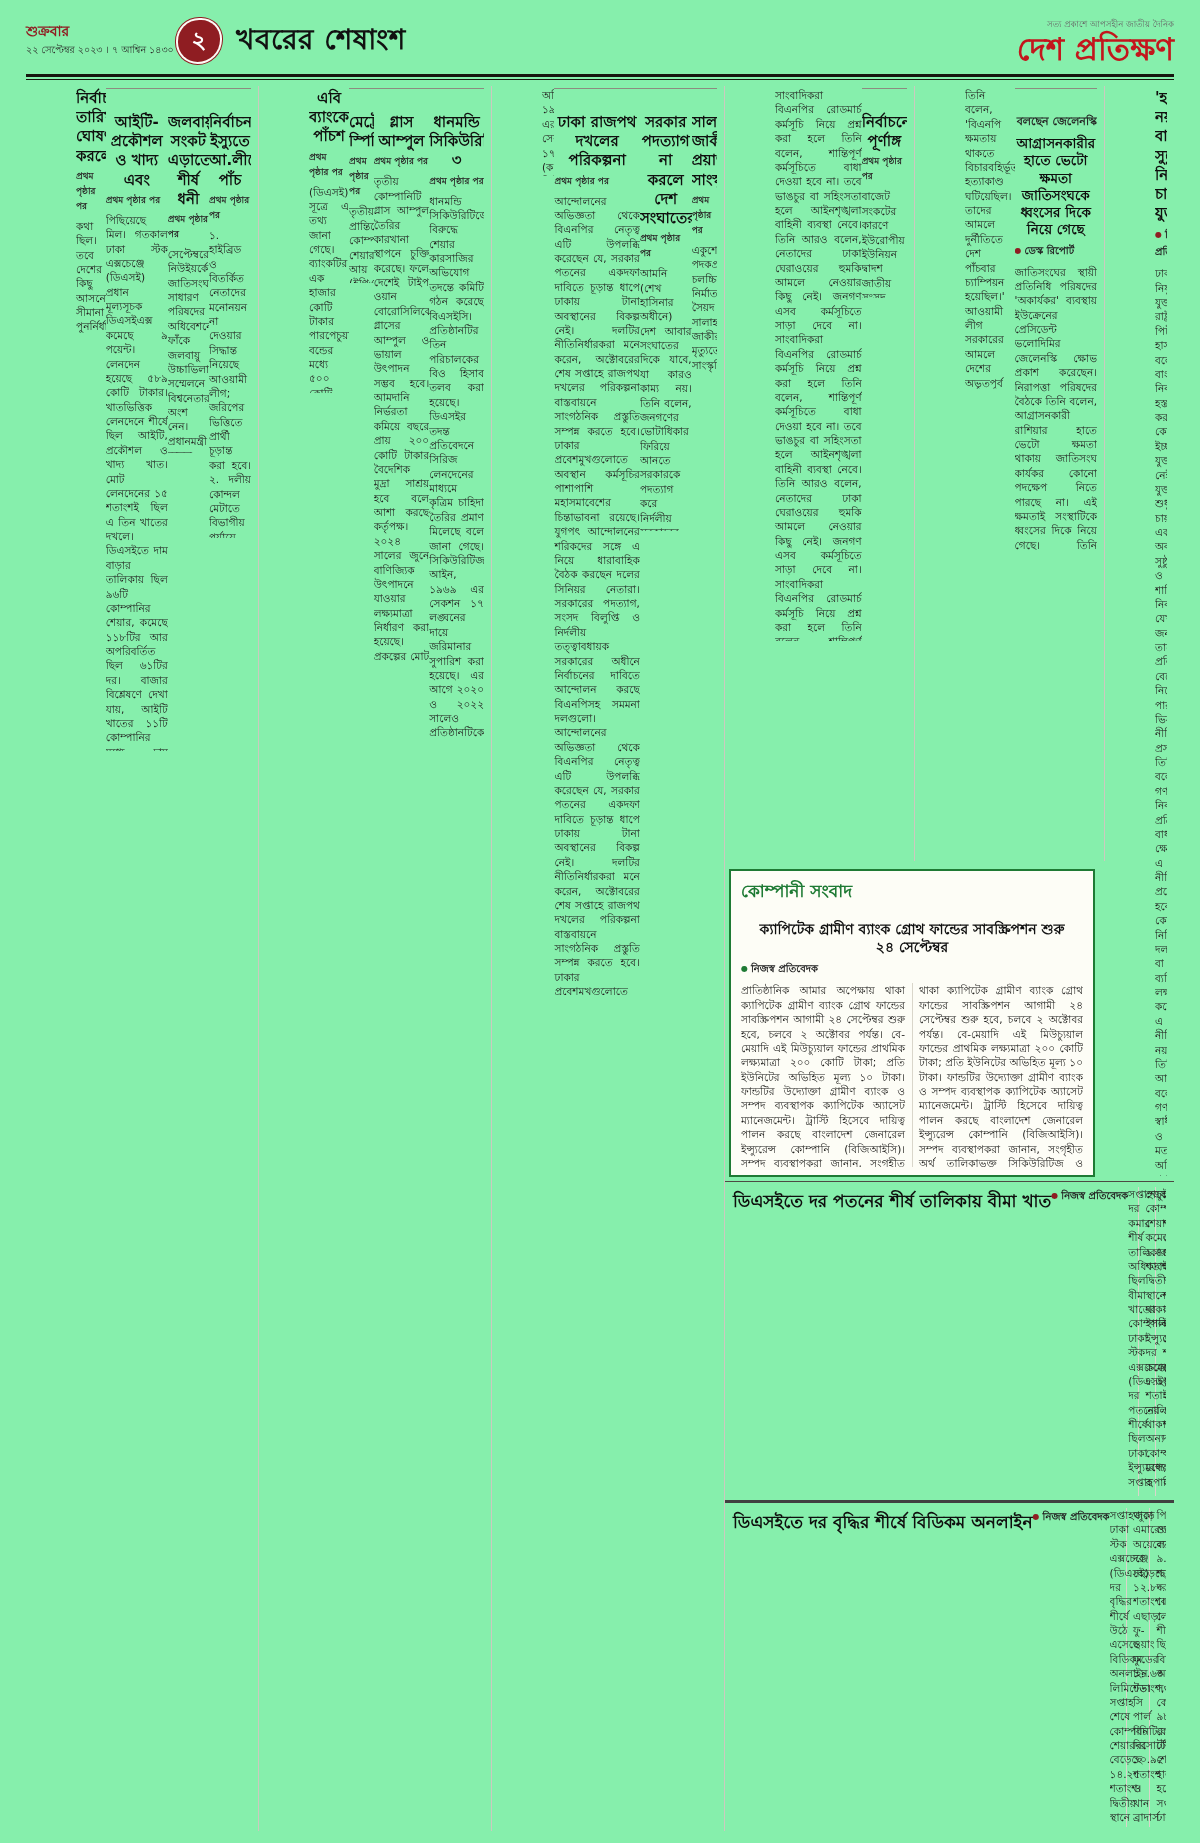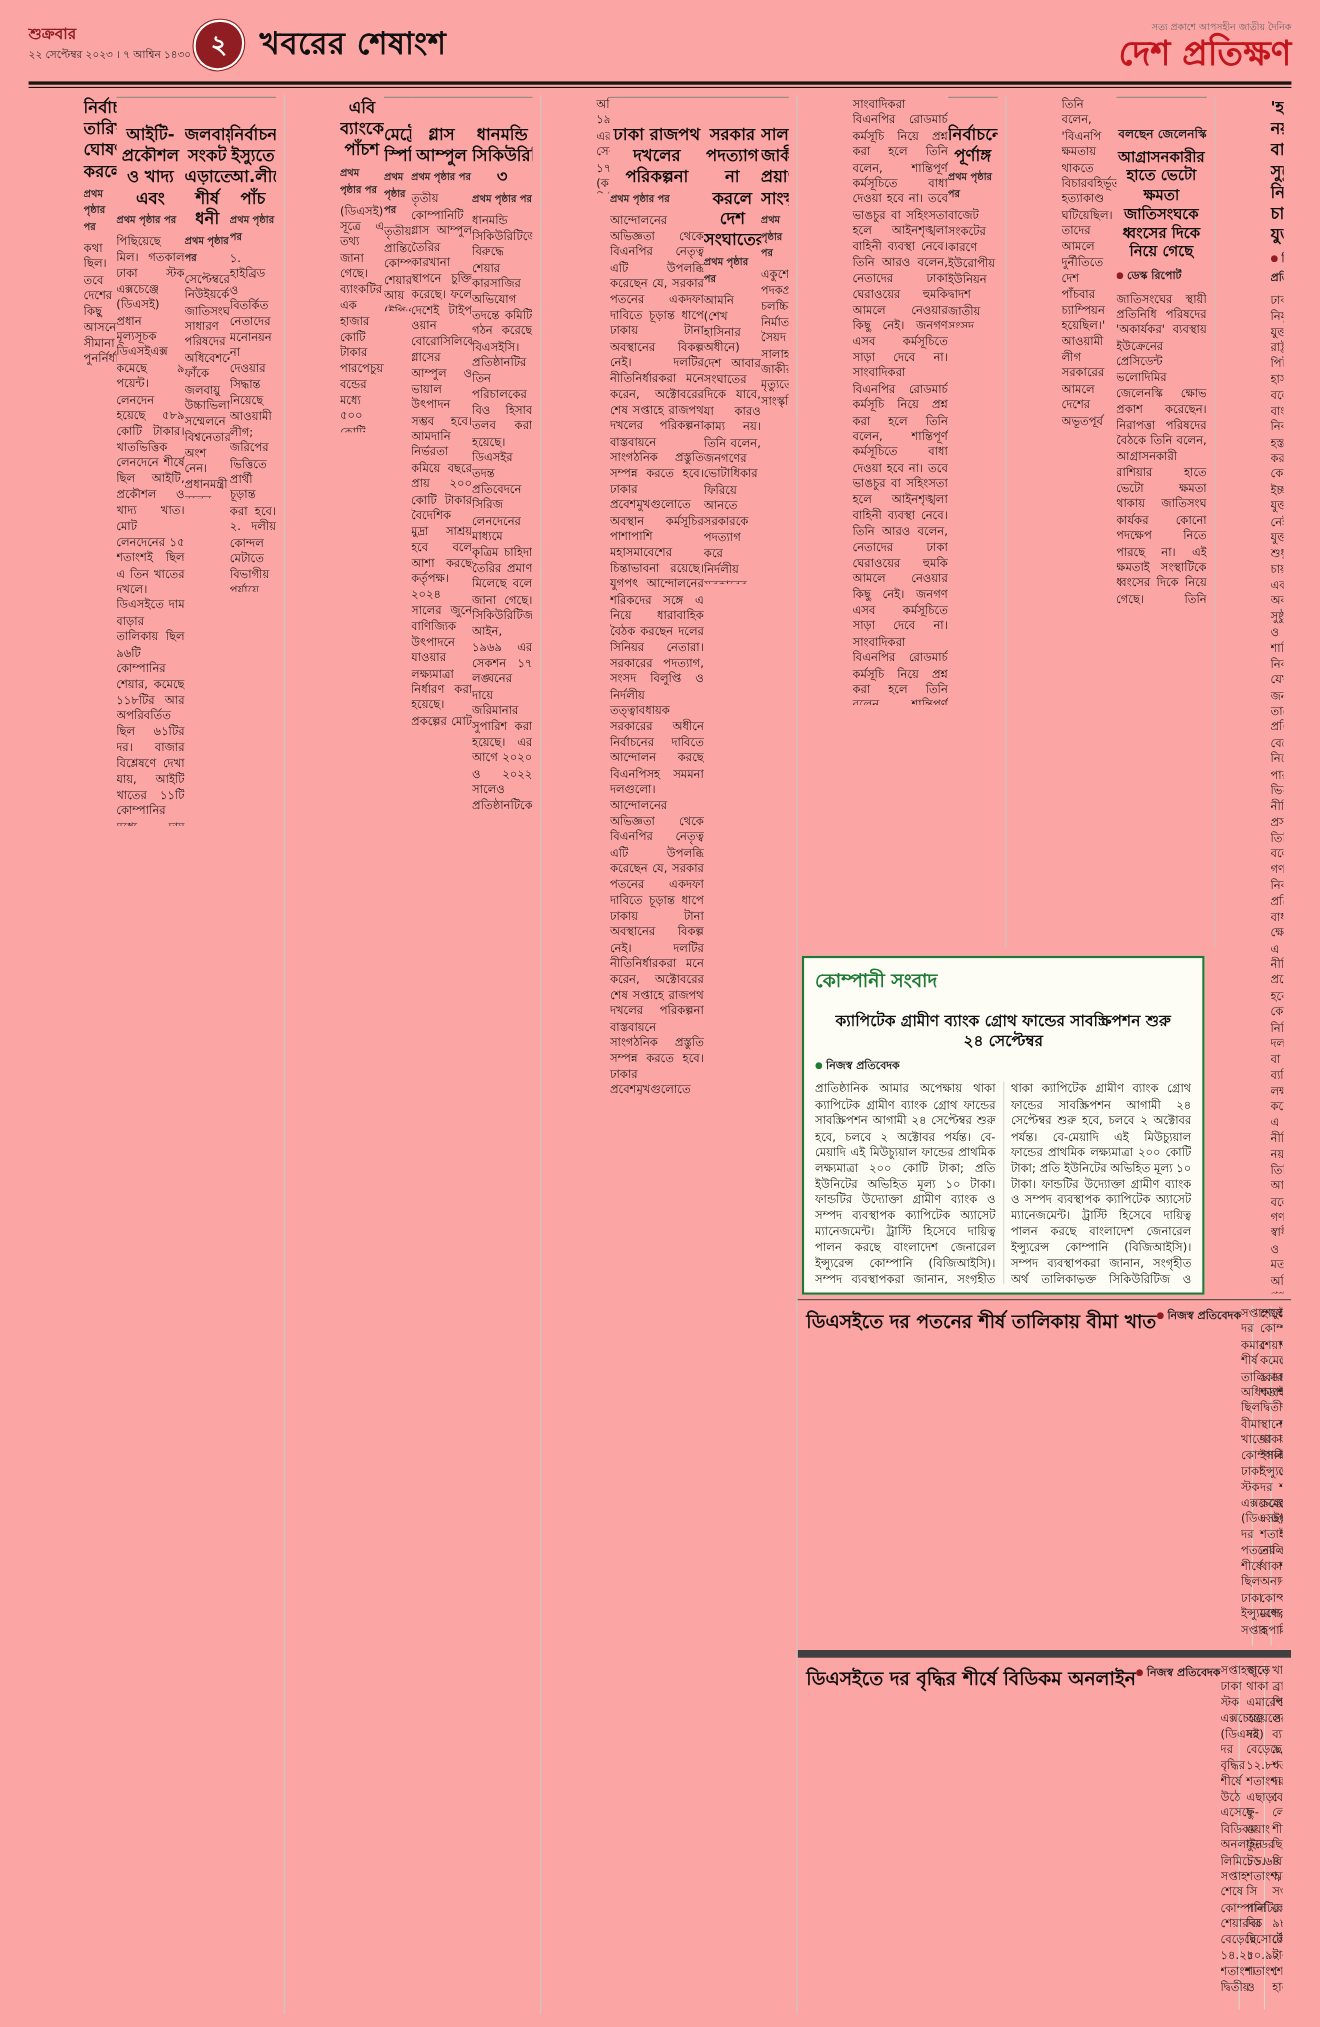--- a/index.html
+++ b/index.html
@@ -1,19 +1,19 @@
 <!DOCTYPE html>
 <html lang="bn"><head>
 <meta charset="utf-8">
 <title>দেশ প্রতিক্ষণ — খবরের শেষাংশ</title>
 <style>
   html,body{margin:0;padding:0;background:#e9e8e3;}
   .page{
     width:1200px;height:1843px;margin:0 auto;box-sizing:border-box;
-    background:#fca5a5;padding:14px 26px 12px;overflow:hidden;
+    background:#86efac;padding:14px 26px 12px;overflow:hidden;
     font-family:"DejaVu Sans","Liberation Sans",sans-serif;color:#1d1c1a;
   }
   
   .masthead-row{display:flex;align-items:center;height:54px;}
   .date-block{width:150px;}
   .day{color:#8f1d22;font-weight:bold;font-size:14px;line-height:1.1;}
   .date{font-size:9.5px;margin-top:3px;color:#2a2a28;}
   .page-badge{
     width:42px;height:42px;border-radius:52% 46% 55% 48%;
     background:#8f1d22;color:#fff;display:flex;align-items:center;justify-content:center;
@@ -48,21 +48,21 @@
   
   .company-box{flex:1;border:2px solid #1e7a34;margin:8px 10px 4px 4px;padding:7px 10px 8px;
                display:flex;flex-direction:column;overflow:hidden;background:#fdfdf6;}
   .cb-label{color:#1e7a34;font-weight:bold;font-size:17px;margin-bottom:14px;}
   .cb-headline{font-size:14px;font-weight:bold;text-align:center;line-height:1.3;margin:0 12px 4px;color:#101010;}
   .company-box .bullet{color:#1e7a34;}
   .cb-body{column-count:2;column-gap:14px;column-rule:1px solid #d9d6ca;}
   
   .bottom{flex:1;border-top:1.5px solid #4c4a43;display:flex;flex-direction:column;overflow:hidden;}
   .b-article{padding:5px 8px 4px;box-sizing:border-box;display:flex;flex-direction:row;overflow:hidden;}
-  .b-article + .b-article{border-top:7px solid #404040;}
+  .b-article + .b-article{border-top:3px solid #404040;}
   .b-headline{font-size:17px;font-weight:bold;text-align:center;margin:1px 0 3px;color:#0f0f0e;}
   .b-body{column-count:3;column-gap:14px;column-rule:1px solid #d9d6ca;font-size:10.5px;
           line-height:1.37;text-align:justify;flex:1;overflow:hidden;color:#21201e;}
 </style>
 </head>
 <body>
 
 <div class="page">
 
   <header class="masthead-row">

